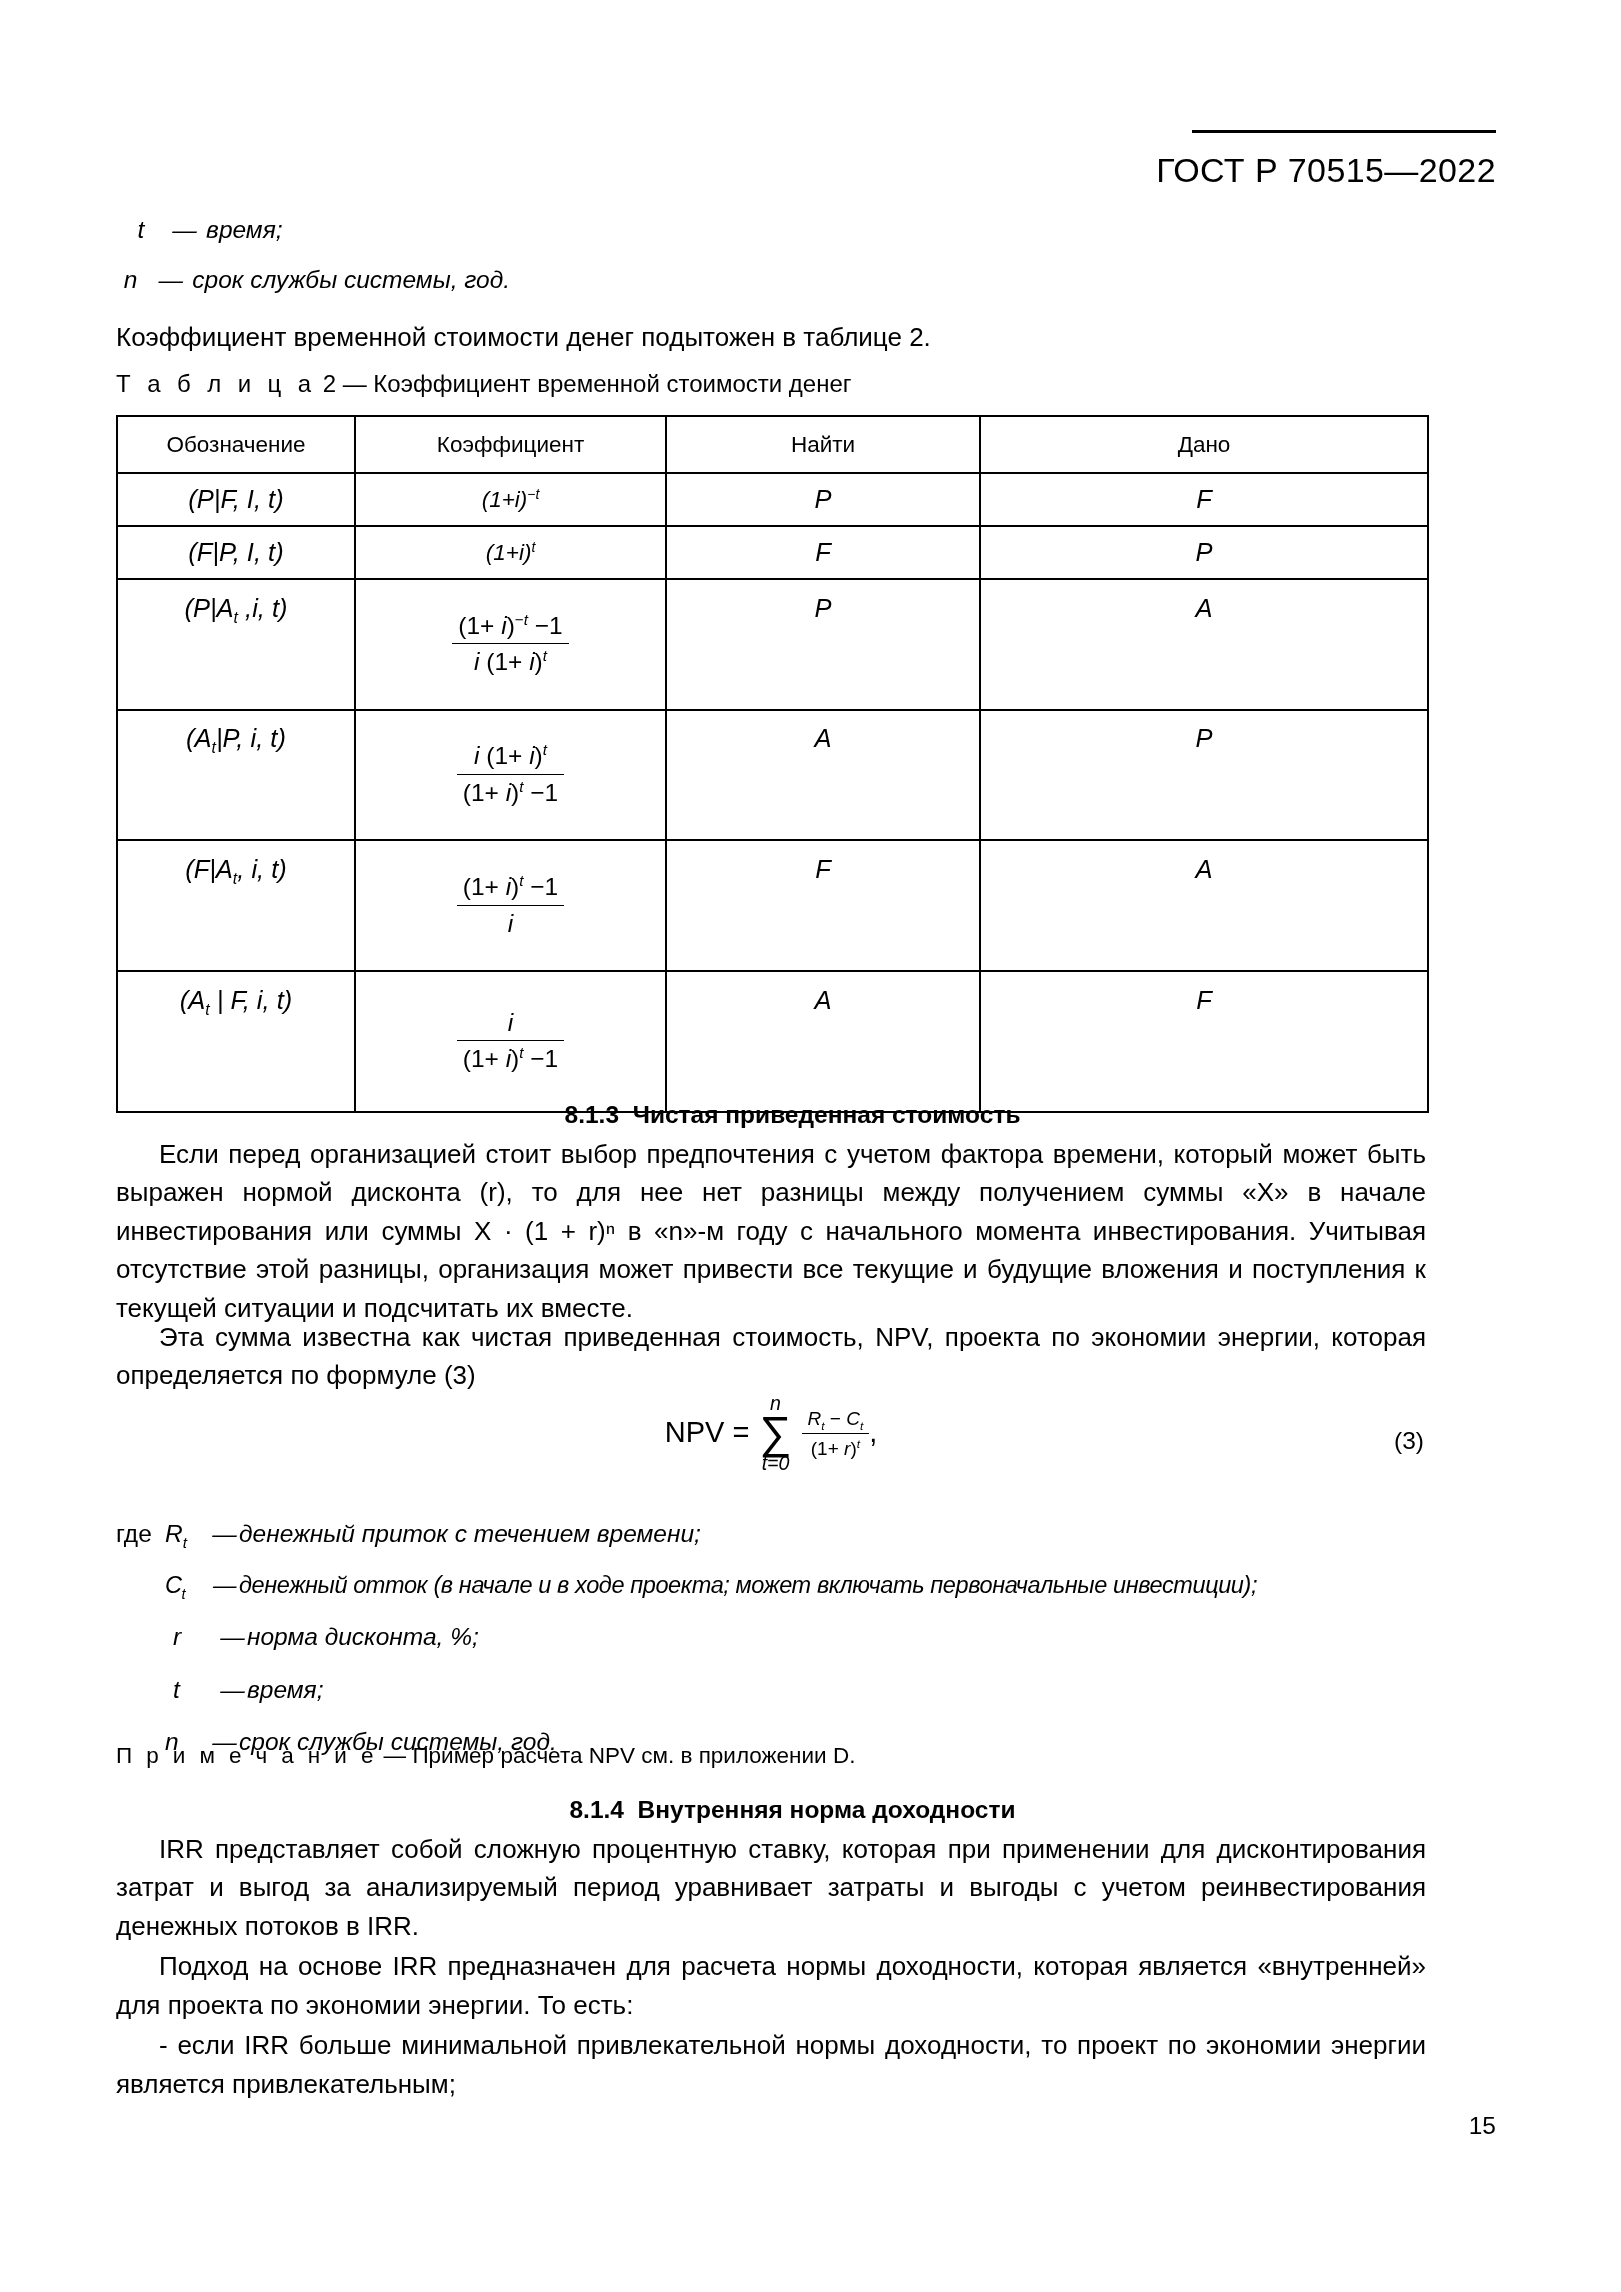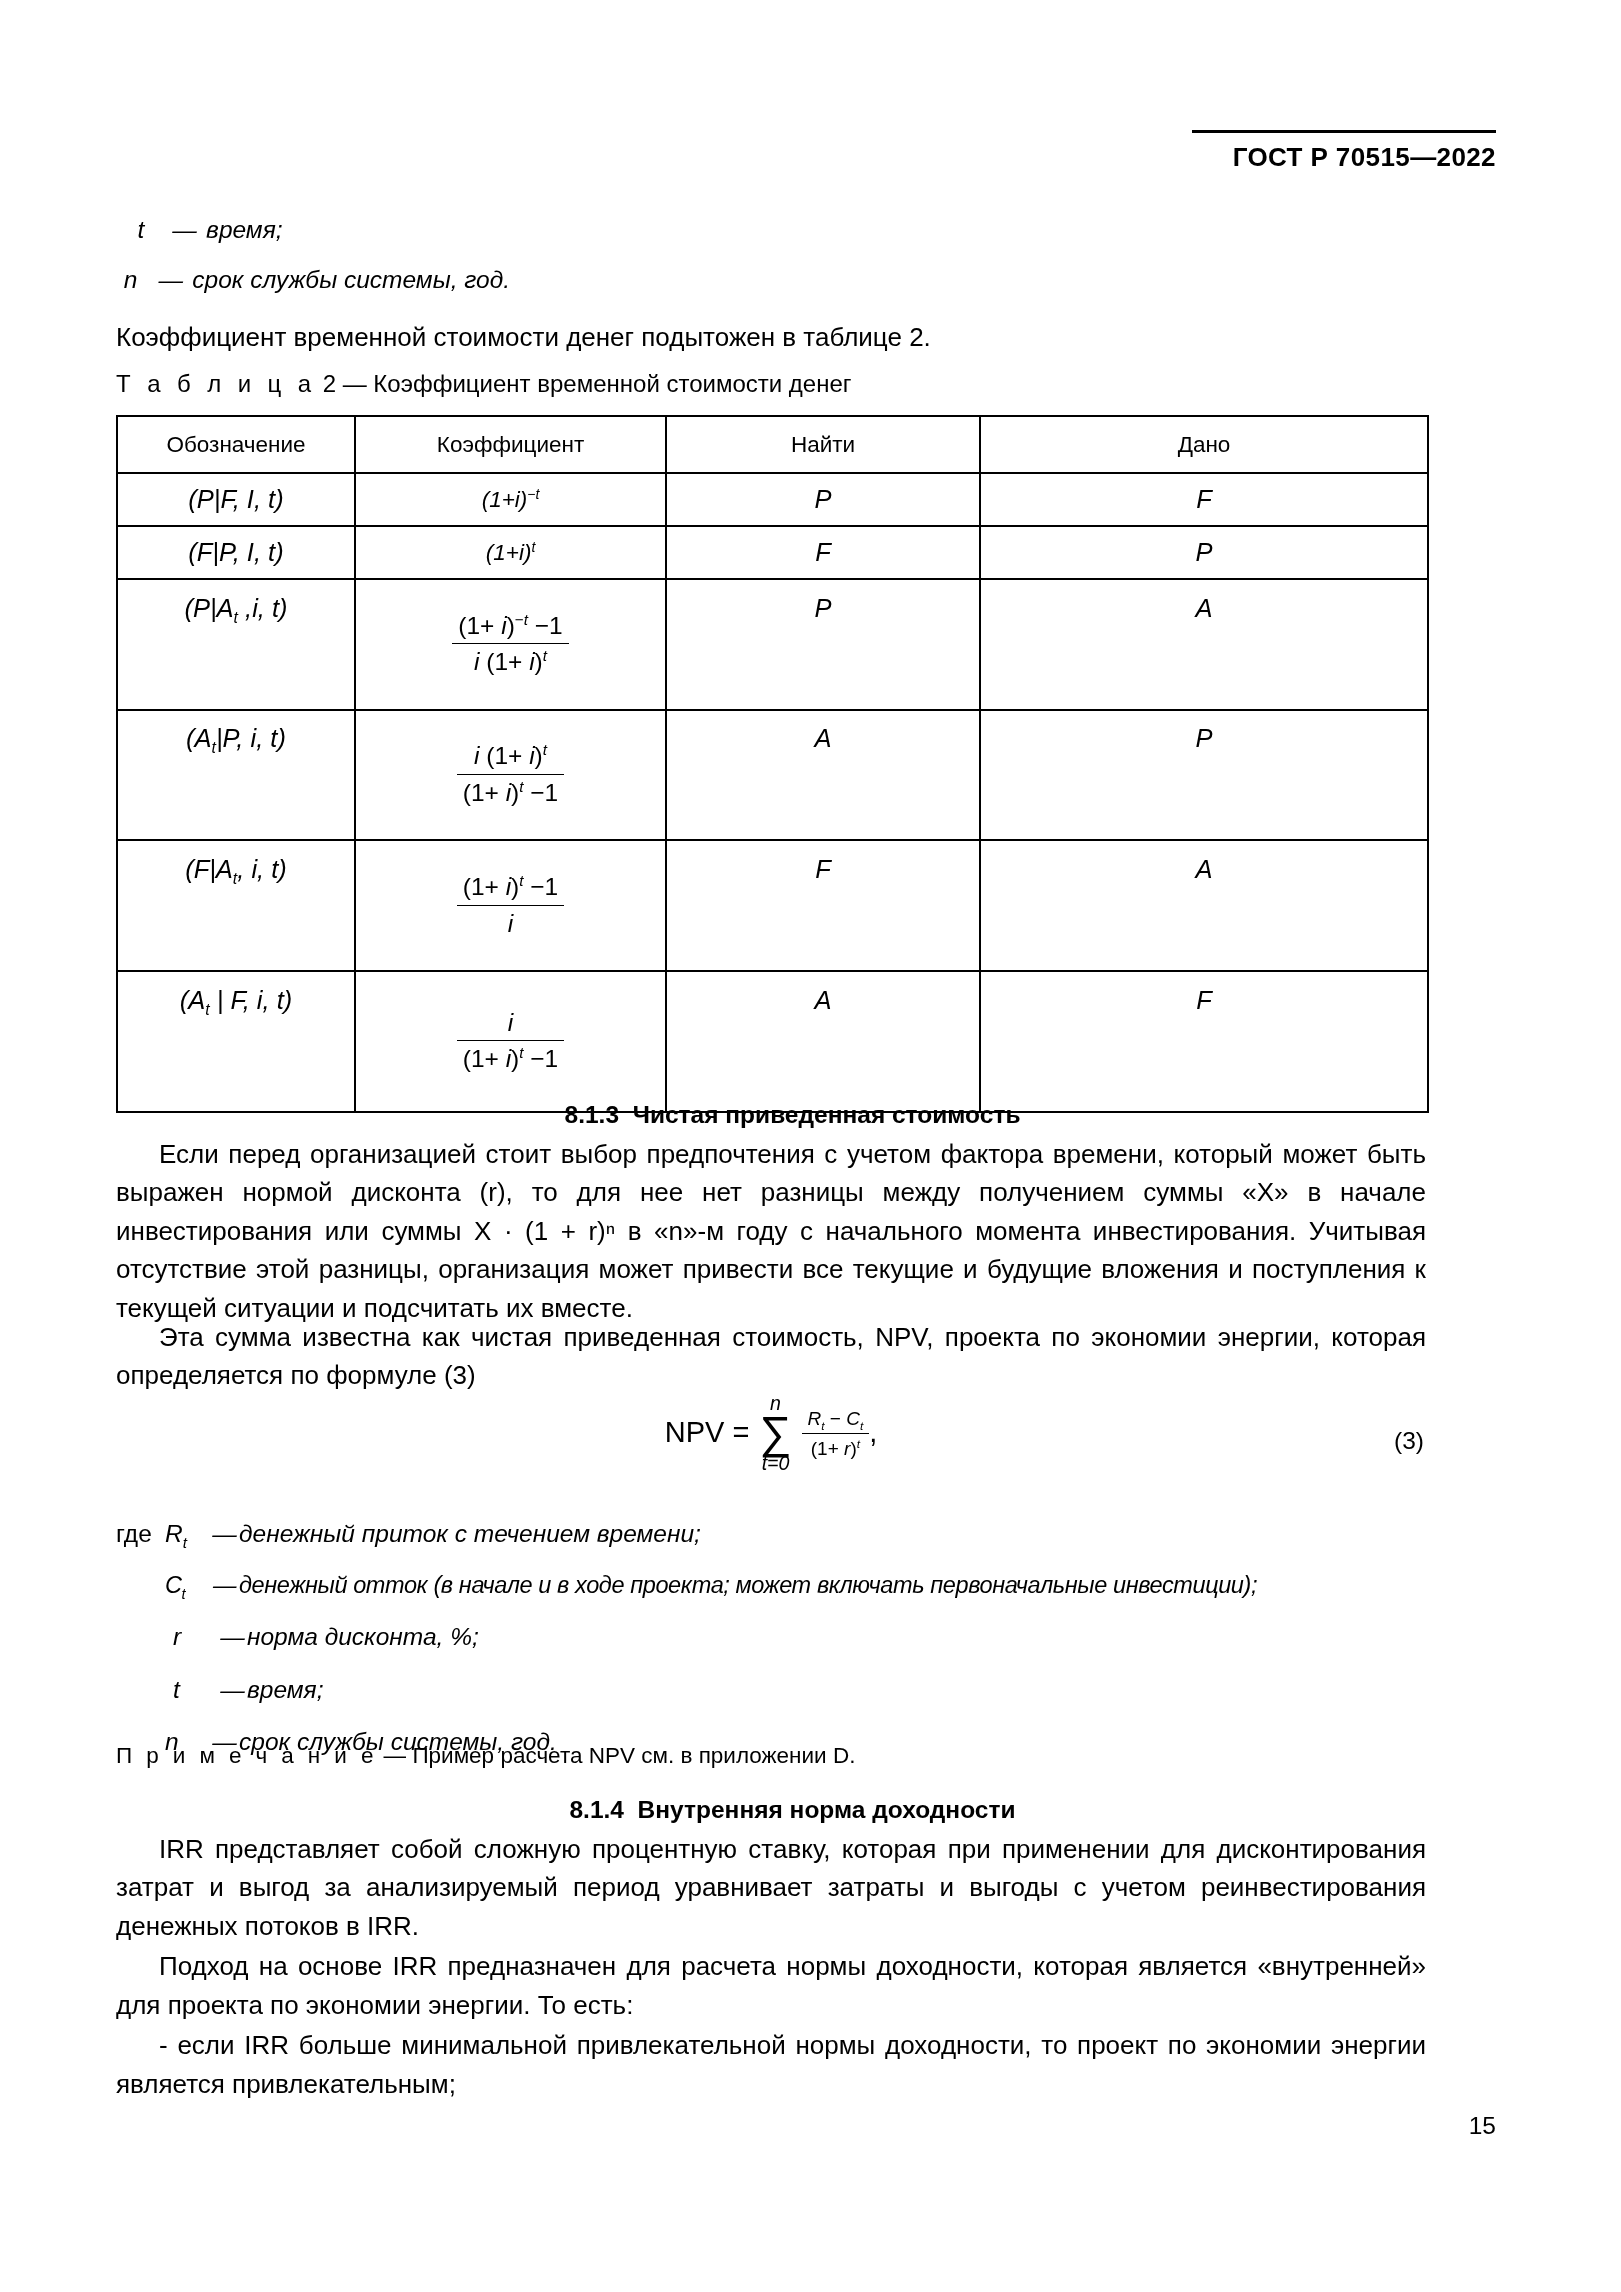--- a/index.html
+++ b/index.html
@@ -17,24 +17,24 @@
     height: 2293px;
     margin: 0 auto;
     background: #ffffff;
     box-sizing: border-box;
     overflow: hidden;
   }
 
   
   .page-header {
     position: absolute;
-    top: 142px;
+    top: 151px;
     right: 125px;
-    font-size: 26px;
-    font-weight: bold;
+    font-size: 34px;
+    font-weight: normal;
     letter-spacing: 0.4px;
     white-space: nowrap;
   }
   .header-rule {
     position: absolute;
     top: 130px;
     right: 125px;
     width: 304px;
     height: 2.9px;
     background: #000;

